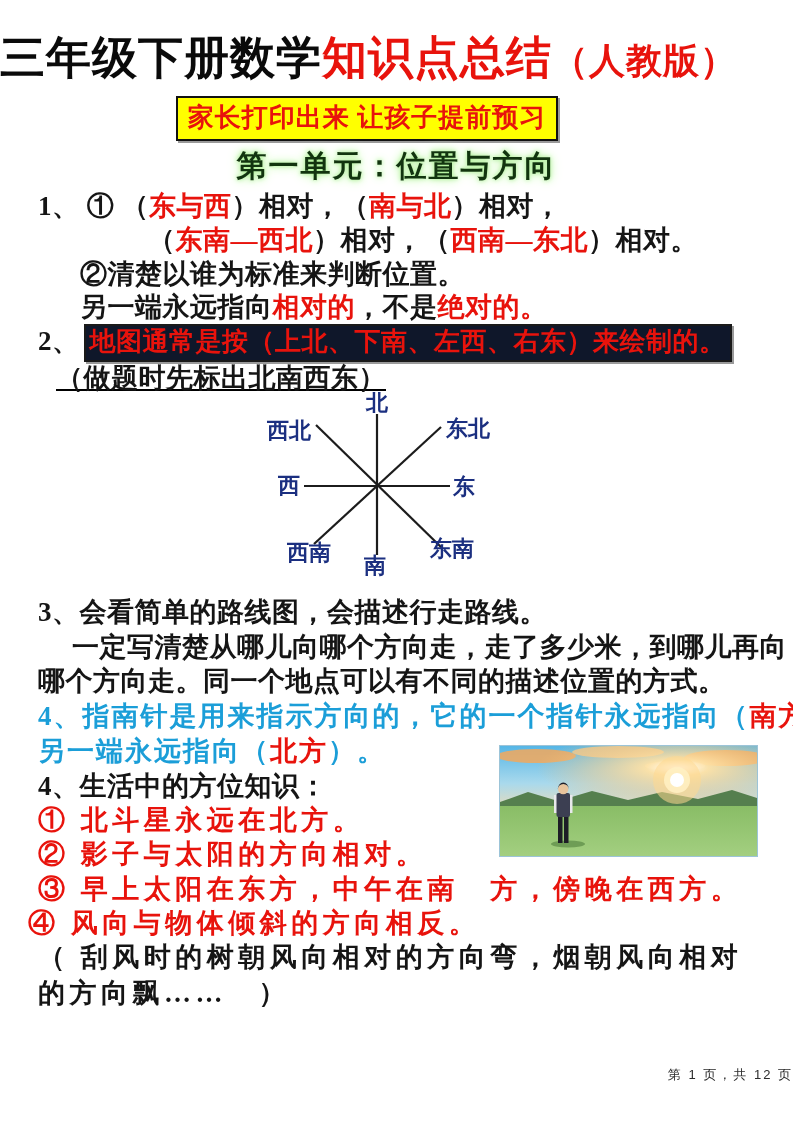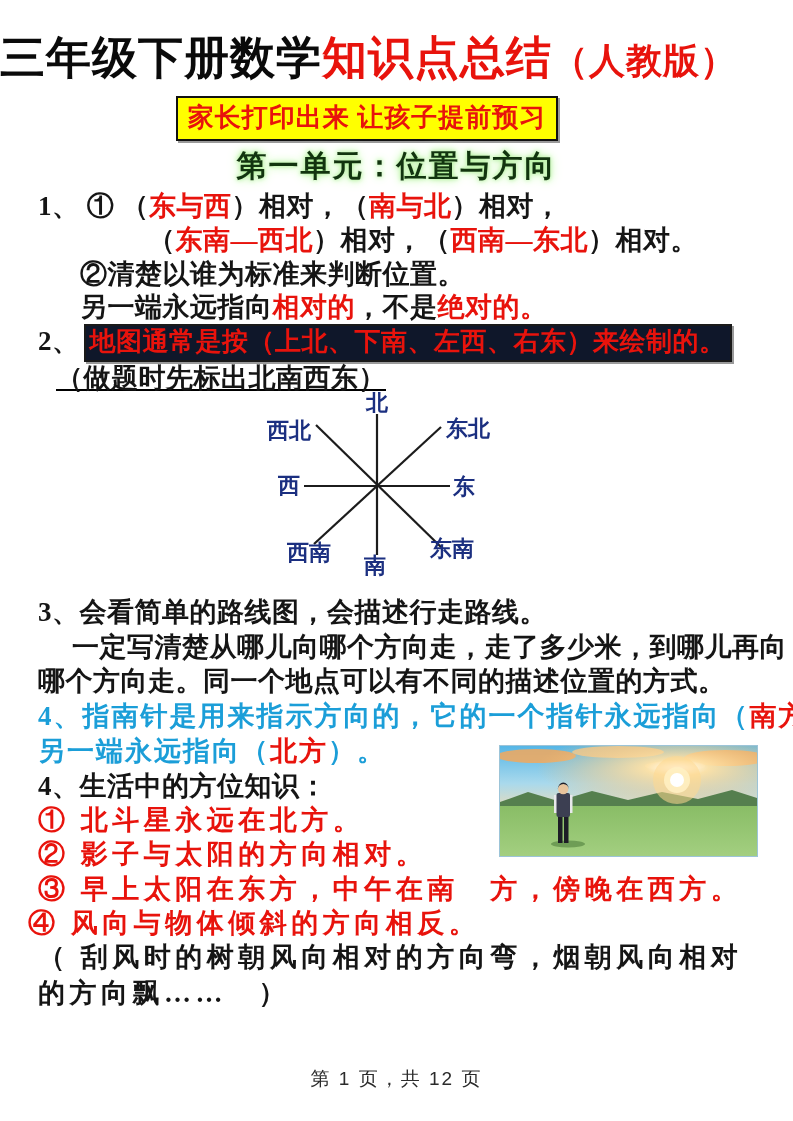--- a/index.html
+++ b/index.html
@@ -35,22 +35,22 @@
   .hl-box{display:inline-block;background:#0f172a;border:2px solid #1a1a1a;
     padding:0 4px 2px 4px;margin-left:4px;color:#e8130c;font-size:26px;
     font-weight:bold;box-shadow:2px 2px 0 #9a9a9a;}
   
   .compass{left:232px;top:392px;}
   .compass text{font-family:"Liberation Serif",serif;font-size:22px;font-weight:bold;fill:#1b2f80;}
   
   .illus{left:499px;top:745px;width:259px;height:112px;border:1px solid #9cc4d8;
     box-sizing:border-box;overflow:hidden;}
   
-  .footer{top:1066px;left:0;width:793px;text-align:center;
-    font-family:"Liberation Sans",sans-serif;font-size:19px;color:#2b2b2b;letter-spacing:2px;}
+  .footer{top:1066px;left:0;width:793px;text-align:right;
+    font-family:"Liberation Sans",sans-serif;font-size:13px;color:#2b2b2b;letter-spacing:2px;}
 </style>
 </head>
 <body>
 
 <div class="abs title-row">
   <span class="title-black">三年级下册数学</span><span class="title-red">知识点总结</span><span class="title-edition">（人教版）</span>
 </div>
 
 <div class="abs banner-row">
   <span class="banner-box">家长打印出来 让孩子提前预习</span>

